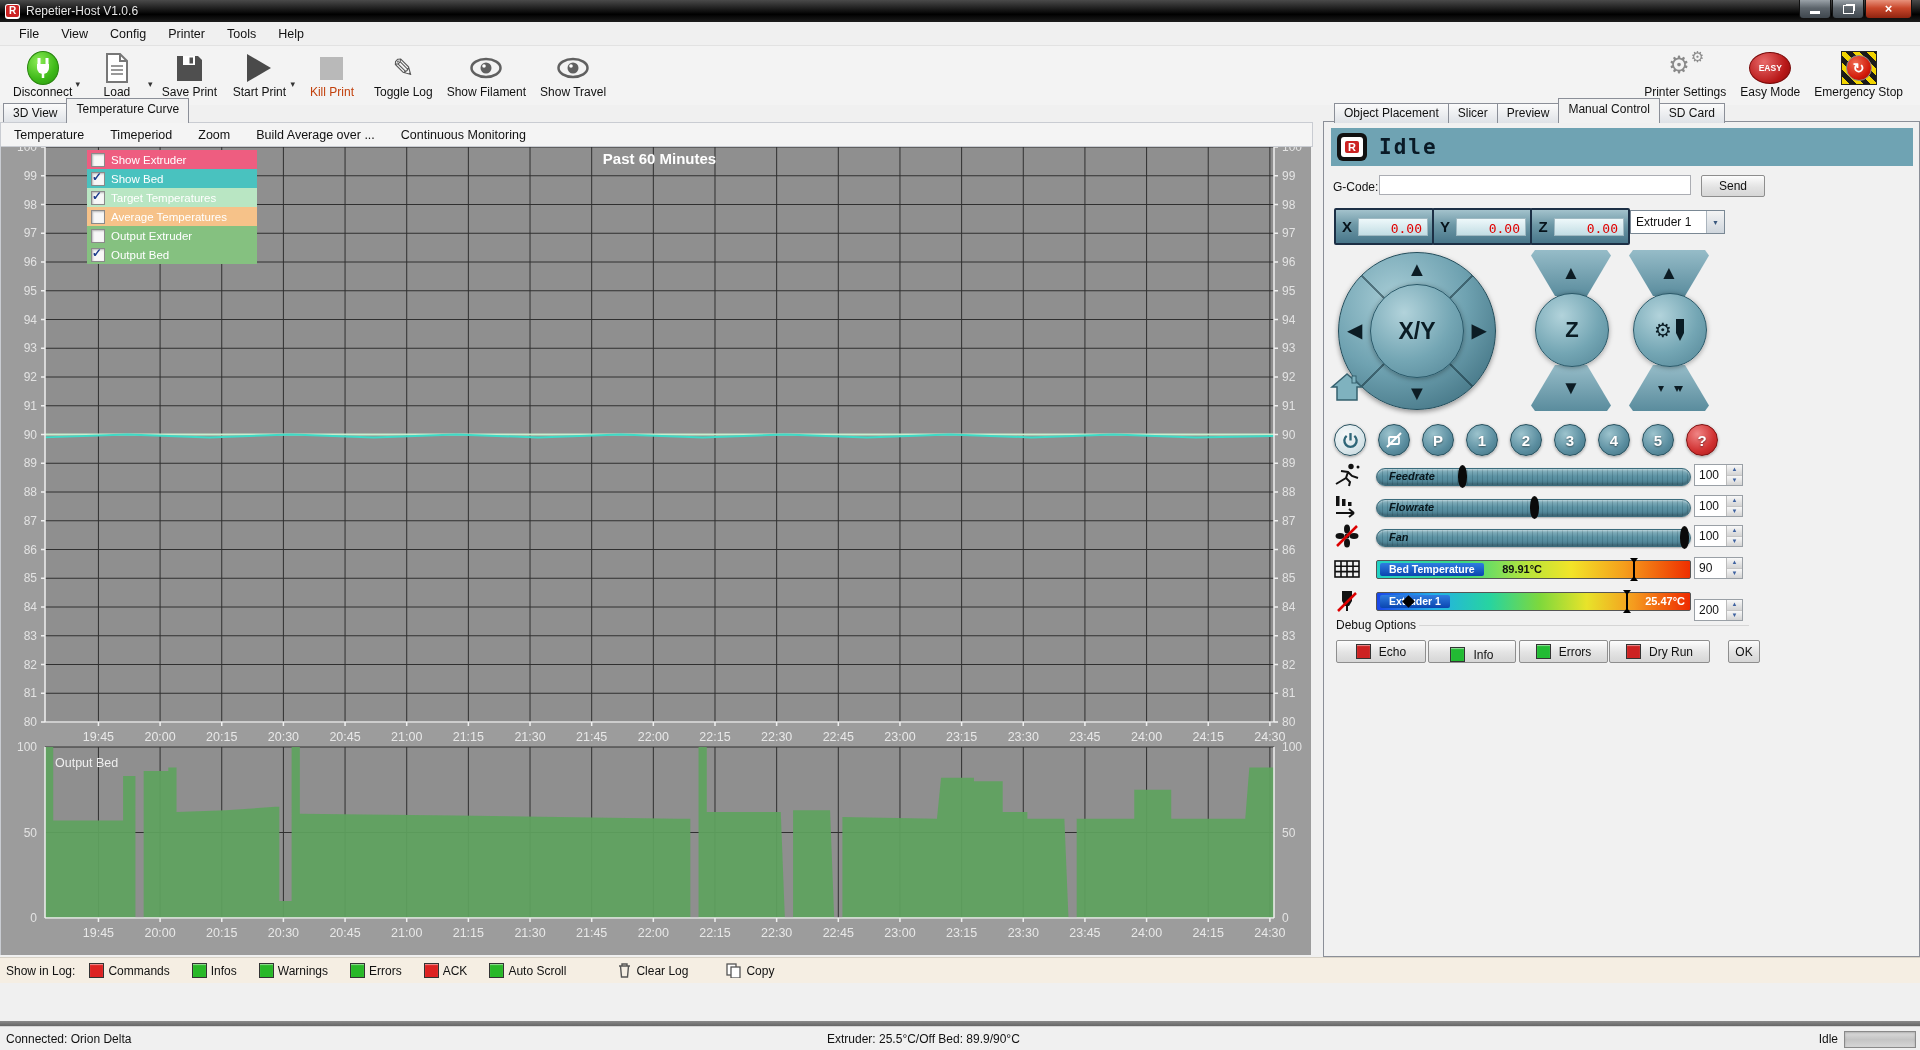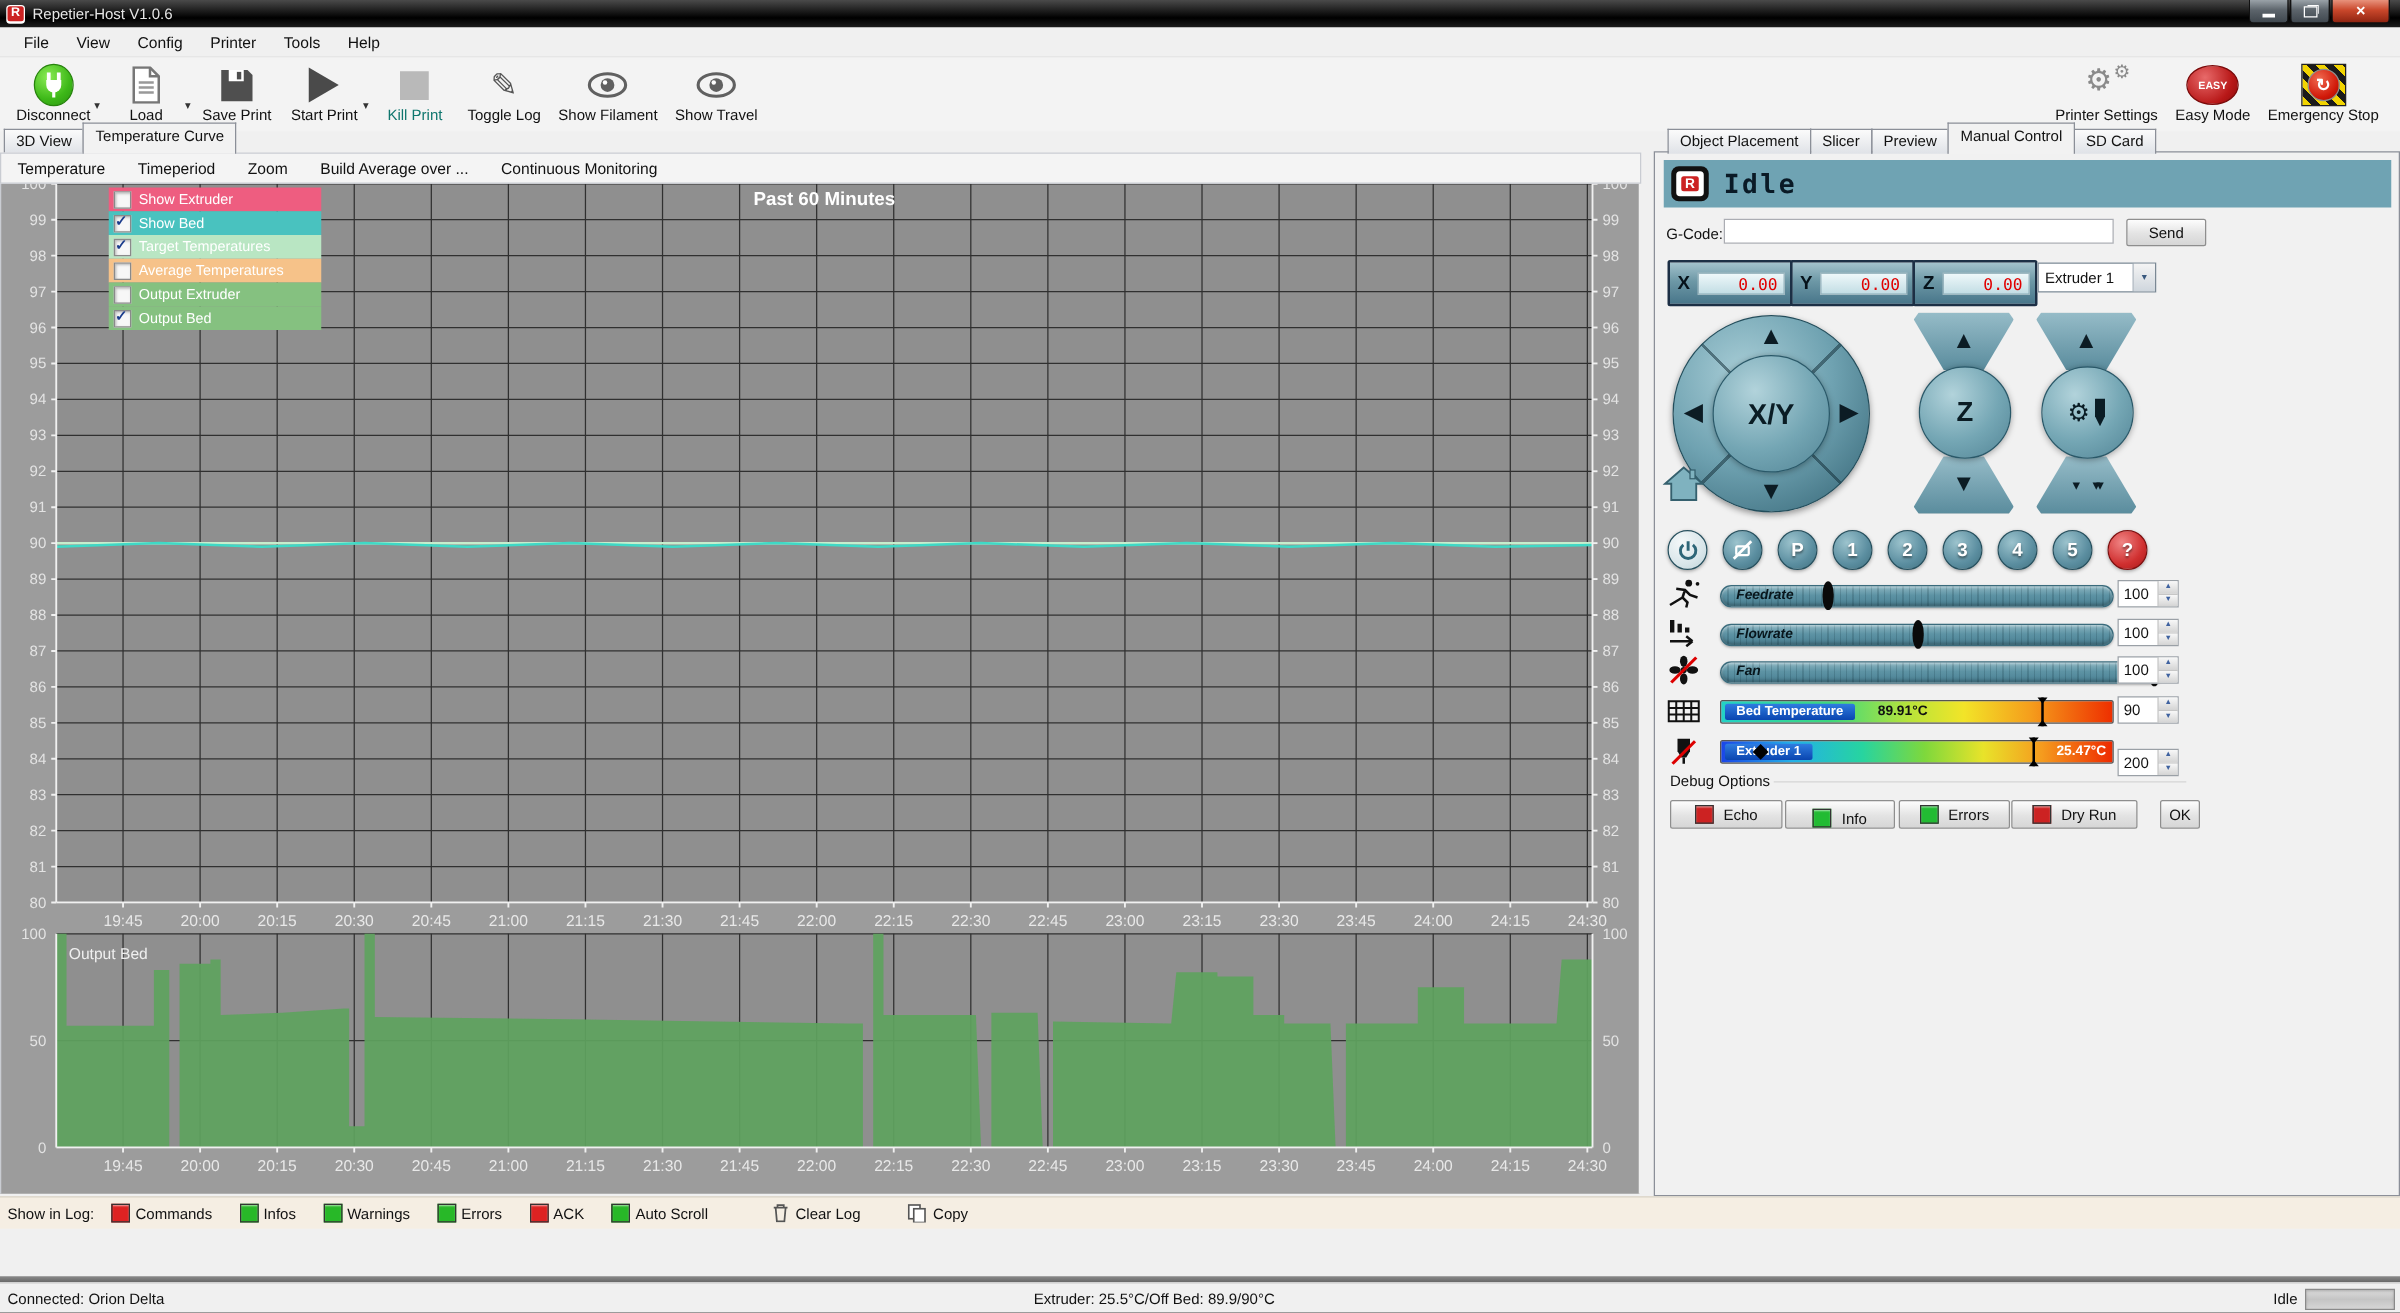--- a/index.html
+++ b/index.html
@@ -22,21 +22,21 @@
   .glyph-close{color:#fff;font-size:13px;font-weight:bold;line-height:14px;}
   
   .menubar{position:absolute;left:0;top:22px;width:1920px;height:23px;background:#f0f0f0;
     border-bottom:1px solid #e2e2e2;display:flex;align-items:center;padding-left:8px;}
   .menuitem{padding:3px 11px;font-size:12.5px;}
   
   .toolbar{position:absolute;left:0;top:46px;width:1920px;height:56px;background:#f3f3f3;display:flex;align-items:flex-start;padding:3px 0 0 6px;}
   .tbtn{display:flex;flex-direction:column;align-items:center;justify-content:flex-end;min-width:56px;padding:0 7px;height:50px;}
   .tbtn .ic{height:32px;display:flex;align-items:center;justify-content:center;}
   .tbtn .lbl{font-size:12px;margin-top:1px;white-space:nowrap;}
-  .tbtn.disabled .lbl{color:#0f766e;}
+  .tbtn.disabled .lbl{color:#c2410c;}
   .tarrow{font-size:9px;color:#333;align-self:center;margin:14px 2px 0 -4px;}
   .tright{position:absolute;right:10px;top:49px;display:flex;align-items:flex-start;}
   .icon-plug{width:30px;height:32px;border-radius:50%;background:radial-gradient(circle at 35% 30%,#8bec55,#3db818 60%,#2a9410);
     border:1px solid #27830d;display:flex;align-items:center;justify-content:center;}
   .playtri{width:0;height:0;border-left:24px solid #4a4a4a;border-top:14px solid transparent;border-bottom:14px solid transparent;}
   .killsq{width:23px;height:23px;background:#b9b9b9;}
   .pencil{font-size:26px;color:#555;line-height:26px;}
   .gearwrap{position:relative;width:34px;height:32px;}
   .gear1{position:absolute;left:0;top:0;font-size:24px;color:#8a8a8a;line-height:26px;}
   .gear2{position:absolute;right:-2px;top:-4px;font-size:15px;color:#8a8a8a;}
@@ -727,21 +727,21 @@
           <g fill="#111">
             <circle cx="12" cy="12" r="2.5"></circle>
             <ellipse cx="12" cy="5" rx="3" ry="4.5"></ellipse>
             <ellipse cx="12" cy="19" rx="3" ry="4.5"></ellipse>
             <ellipse cx="5" cy="12" rx="4.5" ry="3"></ellipse>
             <ellipse cx="19" cy="12" rx="4.5" ry="3"></ellipse>
           </g>
           <path d="M2 22L22 2" stroke="#d00" stroke-width="2.5"></path>
         </svg>
     </div>
-    <div class="track" style="top:407px;padding-left:40px;">
+    <div class="track" style="top:407px;">
       <span class="tlabel">Fan</span>
       <div class="handle" style="left: 98%;"></div>
     </div>
     <div class="numbox" style="top:403px;">
       <span class="numval">100</span>
       <div class="spin">
           <span>▲</span>
           <span>▼</span>
         </div>
     </div>

